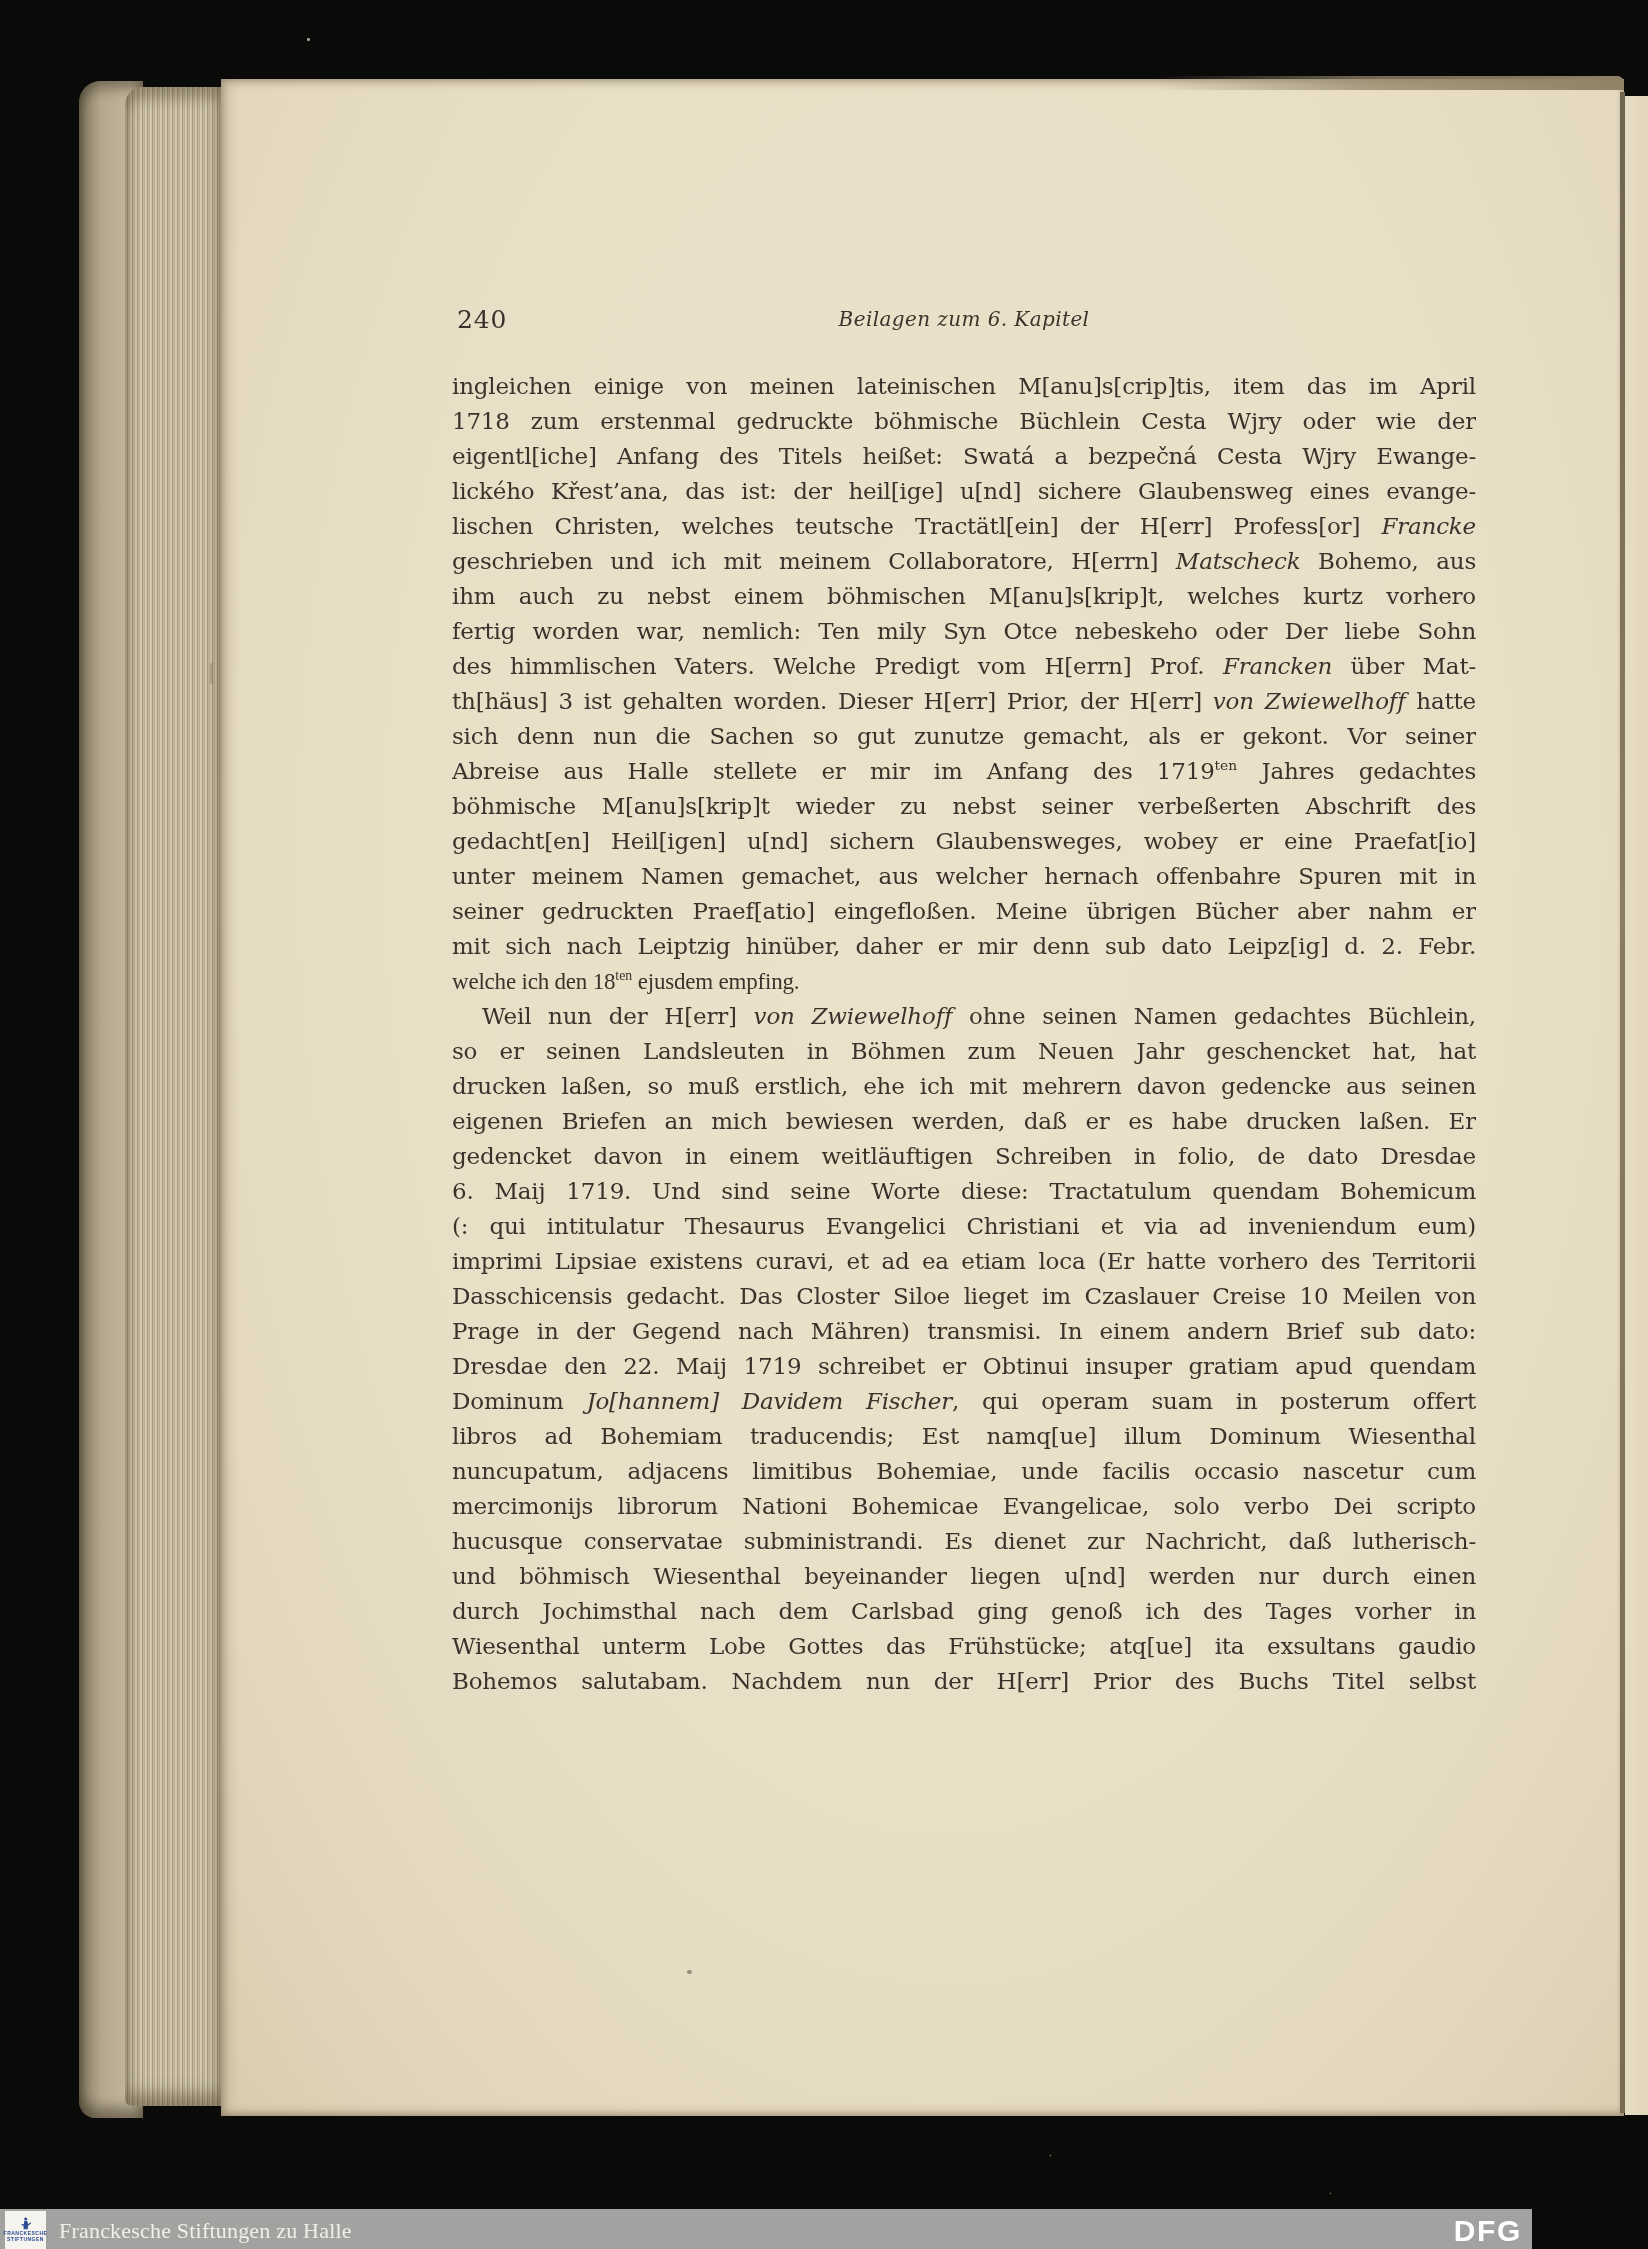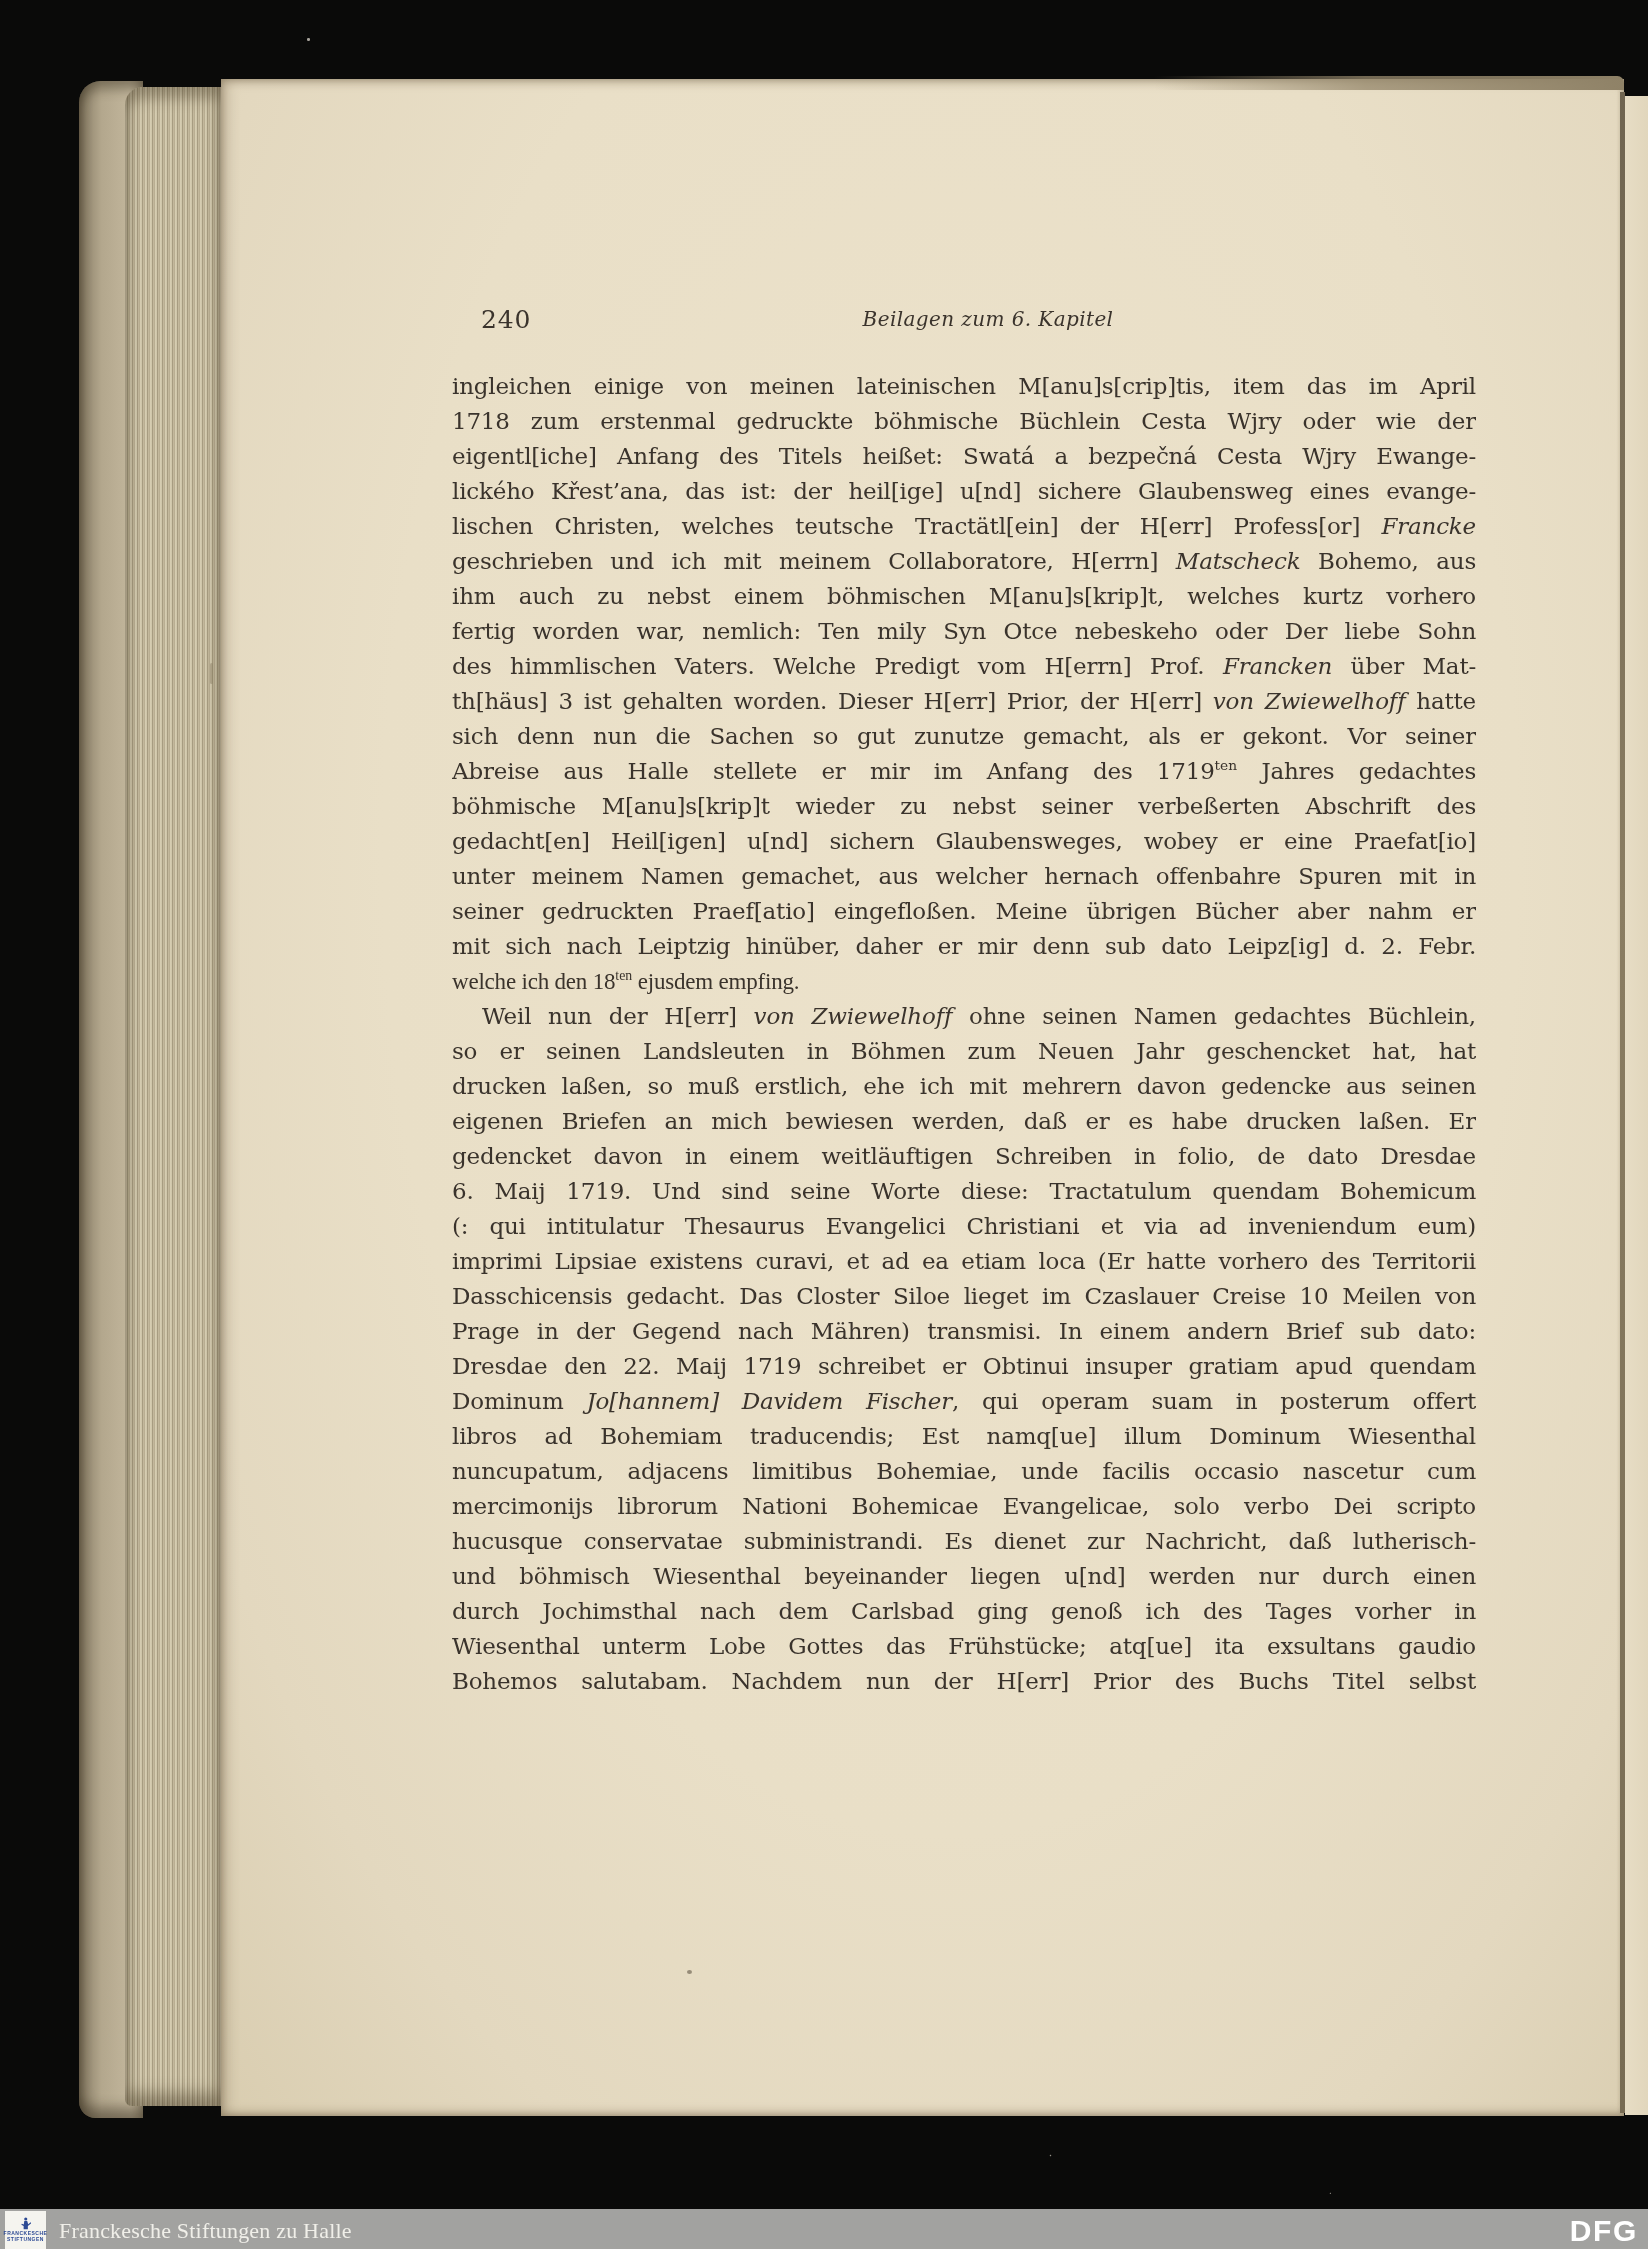--- a/index.html
+++ b/index.html
@@ -52,21 +52,20 @@
   }
   .facing-page-edge{
     position:absolute;left:1625px;top:96px;width:23px;height:2019px;
     background:linear-gradient(90deg,#e7ddc5,#e1d6bc);
   }
 
   
   .header-row{
     position:absolute;left:231px;top:223px;width:1024px;height:35px;line-height:35px;
     color:#3a332c;
-    margin-left:24px;
   }
   .pagenum{position:absolute;left:5px;top:0;font-size:25px;letter-spacing:0.8px;}
   .runhead{display:block;width:100%;text-align:center;font-style:italic;font-size:20px;letter-spacing:0.4px;}
 
   .text-block{
     position:absolute;left:231px;top:290px;width:1024px;
     color:#3a332c;
   }
   .line{
     height:35px;line-height:35px;font-size:23px;letter-spacing:-0.2px;
@@ -82,21 +81,21 @@
     position:absolute;left:466px;top:1891px;width:5px;height:4.1px;border-radius:50%;
     background:#6b6150;opacity:.65;
   }
   .margin-mark{
     position:absolute;left:210px;top:663px;width:3.3px;height:21.4px;border-radius:1.6px;
     background:#8d8168;opacity:.5;
   }
 
   
   .footer-bar{
-    position:absolute;left:0;top:2209px;width:1648px;height:41px;
+    position:absolute;left:0;top:2209px;width:1532px;height:41px;
     background:#a2a2a0;
   }
   .logo-box{
     position:absolute;left:5px;top:1.6px;width:41px;height:38px;
     background:#f5f4ef;
     display:flex;flex-direction:column;align-items:center;justify-content:center;gap:0.8px;
   }
   .logo-box svg{display:block;}
   .logo-text{
     font-family:"Liberation Sans", sans-serif;

